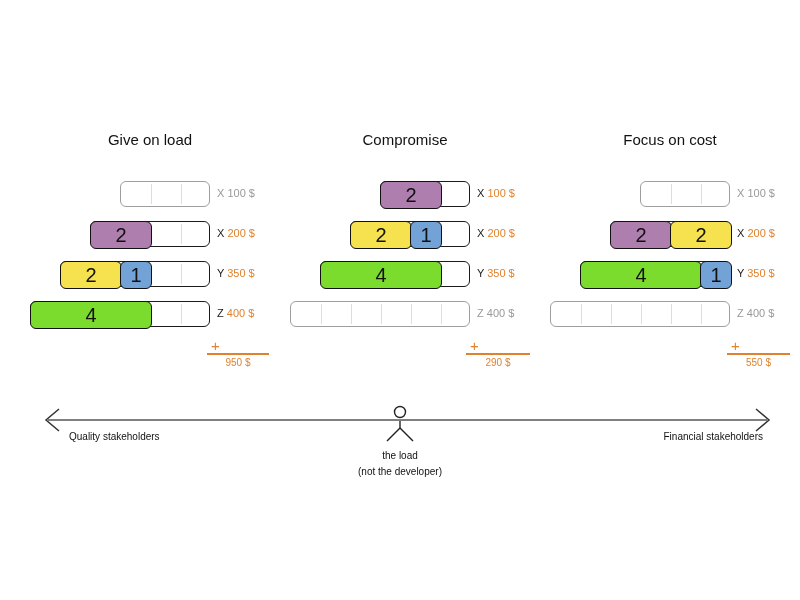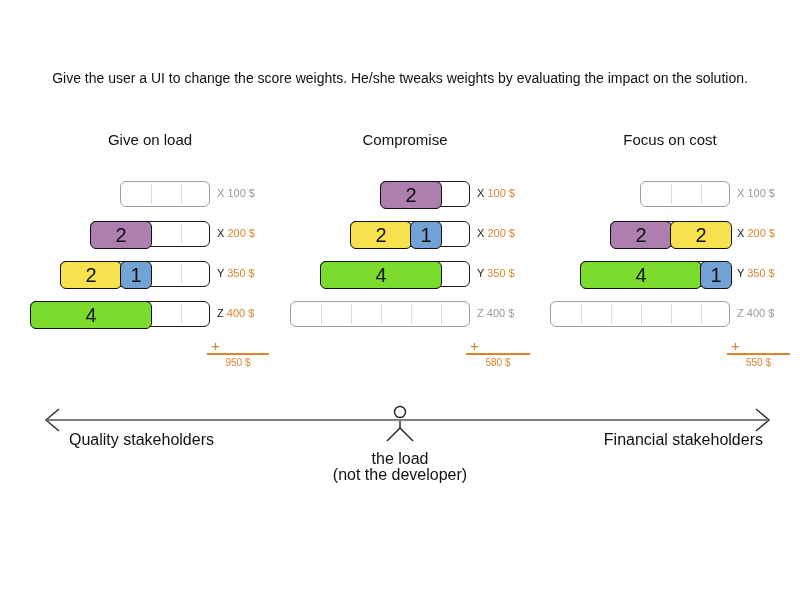--- a/index.html
+++ b/index.html
@@ -16,28 +16,27 @@
   .cell-divider{position:absolute;top:2px;bottom:2px;width:1px;background:#dddddd;}
   .weight-block{
     position:absolute;box-sizing:border-box;border:1.5px solid #111;border-radius:6px;
     display:flex;align-items:center;justify-content:center;
     font-size:20px;color:#111;line-height:1;
   }
   .row-label{font-size:11px;white-space:nowrap;}
   .plus-sign{font-size:15px;}
   .total-line{height:2px;}
   .total-value{font-size:10px;text-align:center;}
-  #axis-labels div{font-size:16px;color:#111;}
+  #axis-labels div{font-size:10px;color:#111;}
 </style>
 </head>
 <body>
 
 <div id="canvas">
 
-  <div id="subtitle" class="abs">Give the user a UI to change the score weights. He/she tweaks weights by evaluating the impact on the solution.</div>
 
   <div id="columns">
       <div class="abs col-header" style="left: 30px; width: 240px;">Give on load</div>
       <div class="abs row-container" style="left: 120px; top: 181px; width: 90px; height: 26px;">
         <div class="cell-divider" style="left: 30px;"></div>
         <div class="cell-divider" style="left: 60px;"></div>
       </div>
       <div class="abs row-label" style="left: 217px; top: 187px;"><span style="color: rgb(153, 153, 153);">X </span><span style="color: rgb(153, 153, 153);">100 $</span></div>
       <div class="abs row-container active" style="left: 90px; top: 221px; width: 120px; height: 26px;">
         <div class="cell-divider" style="left: 90px;"></div>
@@ -75,21 +74,21 @@
       <div class="abs row-container" style="left: 290px; top: 301px; width: 180px; height: 26px;">
         <div class="cell-divider" style="left: 30px;"></div>
         <div class="cell-divider" style="left: 60px;"></div>
         <div class="cell-divider" style="left: 90px;"></div>
         <div class="cell-divider" style="left: 120px;"></div>
         <div class="cell-divider" style="left: 150px;"></div>
       </div>
       <div class="abs row-label" style="left: 477px; top: 307px;"><span style="color: rgb(153, 153, 153);">Z </span><span style="color: rgb(153, 153, 153);">400 $</span></div>
       <div class="abs plus-sign" style="left: 470px; top: 337px; color: rgb(224, 130, 45);">+</div>
       <div class="abs total-line" style="left: 466px; top: 353px; width: 64px; background: rgb(224, 130, 45);"></div>
-      <div class="abs total-value" style="left: 466px; top: 357px; width: 64px; color: rgb(224, 130, 45);">580 $</div>
+      <div class="abs total-value" style="left: 466px; top: 357px; width: 64px; color: rgb(224, 130, 45);">290 $</div>
       <div class="abs col-header" style="left: 550px; width: 240px;">Focus on cost</div>
       <div class="abs row-container" style="left: 640px; top: 181px; width: 90px; height: 26px;">
         <div class="cell-divider" style="left: 30px;"></div>
         <div class="cell-divider" style="left: 60px;"></div>
       </div>
       <div class="abs row-label" style="left: 737px; top: 187px;"><span style="color: rgb(153, 153, 153);">X </span><span style="color: rgb(153, 153, 153);">100 $</span></div>
       <div class="abs row-container active" style="left: 610px; top: 221px; width: 120px; height: 26px;">
         <div class="weight-block" style="left: -1px; top: -1px; width: 62px; height: 28px; background: rgb(174, 127, 174);">2</div>
         <div class="weight-block" style="left: 59px; top: -1px; width: 62px; height: 28px; background: rgb(246, 225, 78);">2</div>
       </div>

